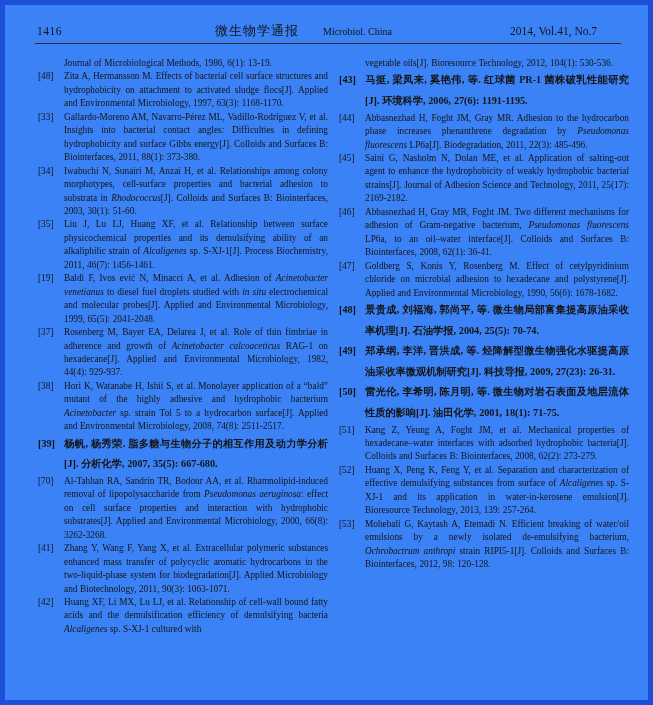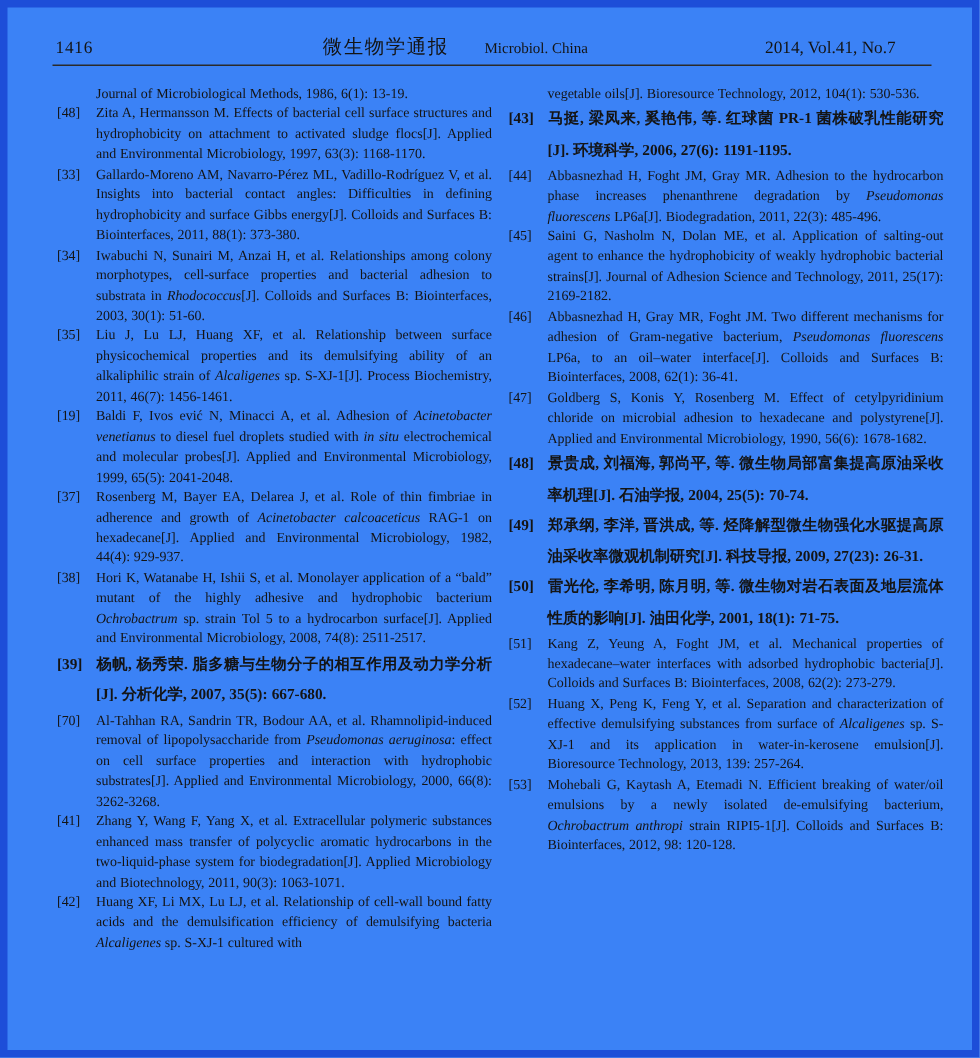--- a/index.html
+++ b/index.html
@@ -68,21 +68,21 @@
 
   <main class="columns">
     <div class="col" id="col-left">
         <div class="ref cont"><span><span>Journal of Microbiological Methods, 1986, 6(1): 13-19.</span></span></div>
         <div class="ref"><span class="num">[48]</span><span><span>Zita A, Hermansson M. Effects of bacterial cell surface structures and hydrophobicity on attachment to activated sludge flocs[J]. Applied and Environmental Microbiology, 1997, 63(3): 1168-1170.</span></span></div>
         <div class="ref"><span class="num">[33]</span><span><span>Gallardo-Moreno AM, Navarro-Pérez ML, Vadillo-Rodríguez V, et al. Insights into bacterial contact angles: Difficulties in defining hydrophobicity and surface Gibbs energy[J]. Colloids and Surfaces B: Biointerfaces, 2011, 88(1): 373-380.</span></span></div>
         <div class="ref"><span class="num">[34]</span><span><span>Iwabuchi N, Sunairi M, Anzai H, et al. Relationships among colony morphotypes, cell-surface properties and bacterial adhesion to substrata in </span><i>Rhodococcus</i><span>[J]. Colloids and Surfaces B: Biointerfaces, 2003, 30(1): 51-60.</span></span></div>
         <div class="ref"><span class="num">[35]</span><span><span>Liu J, Lu LJ, Huang XF, et al. Relationship between surface physicochemical properties and its demulsifying ability of an alkaliphilic strain of </span><i>Alcaligenes</i><span> sp. S-XJ-1[J]. Process Biochemistry, 2011, 46(7): 1456-1461.</span></span></div>
         <div class="ref"><span class="num">[19]</span><span><span>Baldi F, Ivos ević N, Minacci A, et al. Adhesion of </span><i>Acinetobacter venetianus</i><span> to diesel fuel droplets studied with </span><i>in situ</i><span> electrochemical and molecular probes[J]. Applied and Environmental Microbiology, 1999, 65(5): 2041-2048.</span></span></div>
         <div class="ref"><span class="num">[37]</span><span><span>Rosenberg M, Bayer EA, Delarea J, et al. Role of thin fimbriae in adherence and growth of </span><i>Acinetobacter calcoaceticus</i><span> RAG-1 on hexadecane[J]. Applied and Environmental Microbiology, 1982, 44(4): 929-937.</span></span></div>
-        <div class="ref"><span class="num">[38]</span><span><span>Hori K, Watanabe H, Ishii S, et al. Monolayer application of a “bald” mutant of the highly adhesive and hydrophobic bacterium </span><i>Ochrobactrum</i><span> sp. strain Tol 5 to a hydrocarbon surface[J]. Applied and Environmental Microbiology, 2008, 74(8): 2511-2517.</span></span></div>
+        <div class="ref"><span class="num">[38]</span><span><span>Hori K, Watanabe H, Ishii S, et al. Monolayer application of a “bald” mutant of the highly adhesive and hydrophobic bacterium </span><i>Acinetobacter</i><span> sp. strain Tol 5 to a hydrocarbon surface[J]. Applied and Environmental Microbiology, 2008, 74(8): 2511-2517.</span></span></div>
         <div class="ref cjk"><span class="num">[39]</span><span><span>杨帆, 杨秀荣. 脂多糖与生物分子的相互作用及动力学分析[J]. 分析化学, 2007, 35(5): 667-680.</span></span></div>
         <div class="ref"><span class="num">[70]</span><span><span>Al-Tahhan RA, Sandrin TR, Bodour AA, et al. Rhamnolipid-induced removal of lipopolysaccharide from </span><i>Pseudomonas aeruginosa</i><span>: effect on cell surface properties and interaction with hydrophobic substrates[J]. Applied and Environmental Microbiology, 2000, 66(8): 3262-3268.</span></span></div>
         <div class="ref"><span class="num">[41]</span><span><span>Zhang Y, Wang F, Yang X, et al. Extracellular polymeric substances enhanced mass transfer of polycyclic aromatic hydrocarbons in the two-liquid-phase system for biodegradation[J]. Applied Microbiology and Biotechnology, 2011, 90(3): 1063-1071.</span></span></div>
         <div class="ref"><span class="num">[42]</span><span><span>Huang XF, Li MX, Lu LJ, et al. Relationship of cell-wall bound fatty acids and the demulsification efficiency of demulsifying bacteria </span><i>Alcaligenes</i><span> sp. S-XJ-1 cultured with</span></span></div>
       </div>
     <div class="col" id="col-right">
         <div class="ref cont"><span><span>vegetable oils[J]. Bioresource Technology, 2012, 104(1): 530-536.</span></span></div>
         <div class="ref cjk"><span class="num">[43]</span><span><span>马挺, 梁凤来, 奚艳伟, 等. 红球菌 PR-1 菌株破乳性能研究[J]. 环境科学, 2006, 27(6): 1191-1195.</span></span></div>
         <div class="ref"><span class="num">[44]</span><span><span>Abbasnezhad H, Foght JM, Gray MR. Adhesion to the hydrocarbon phase increases phenanthrene degradation by </span><i>Pseudomonas fluorescens</i><span> LP6a[J]. Biodegradation, 2011, 22(3): 485-496.</span></span></div>
         <div class="ref"><span class="num">[45]</span><span><span>Saini G, Nasholm N, Dolan ME, et al. Application of salting-out agent to enhance the hydrophobicity of weakly hydrophobic bacterial strains[J]. Journal of Adhesion Science and Technology, 2011, 25(17): 2169-2182.</span></span></div>

